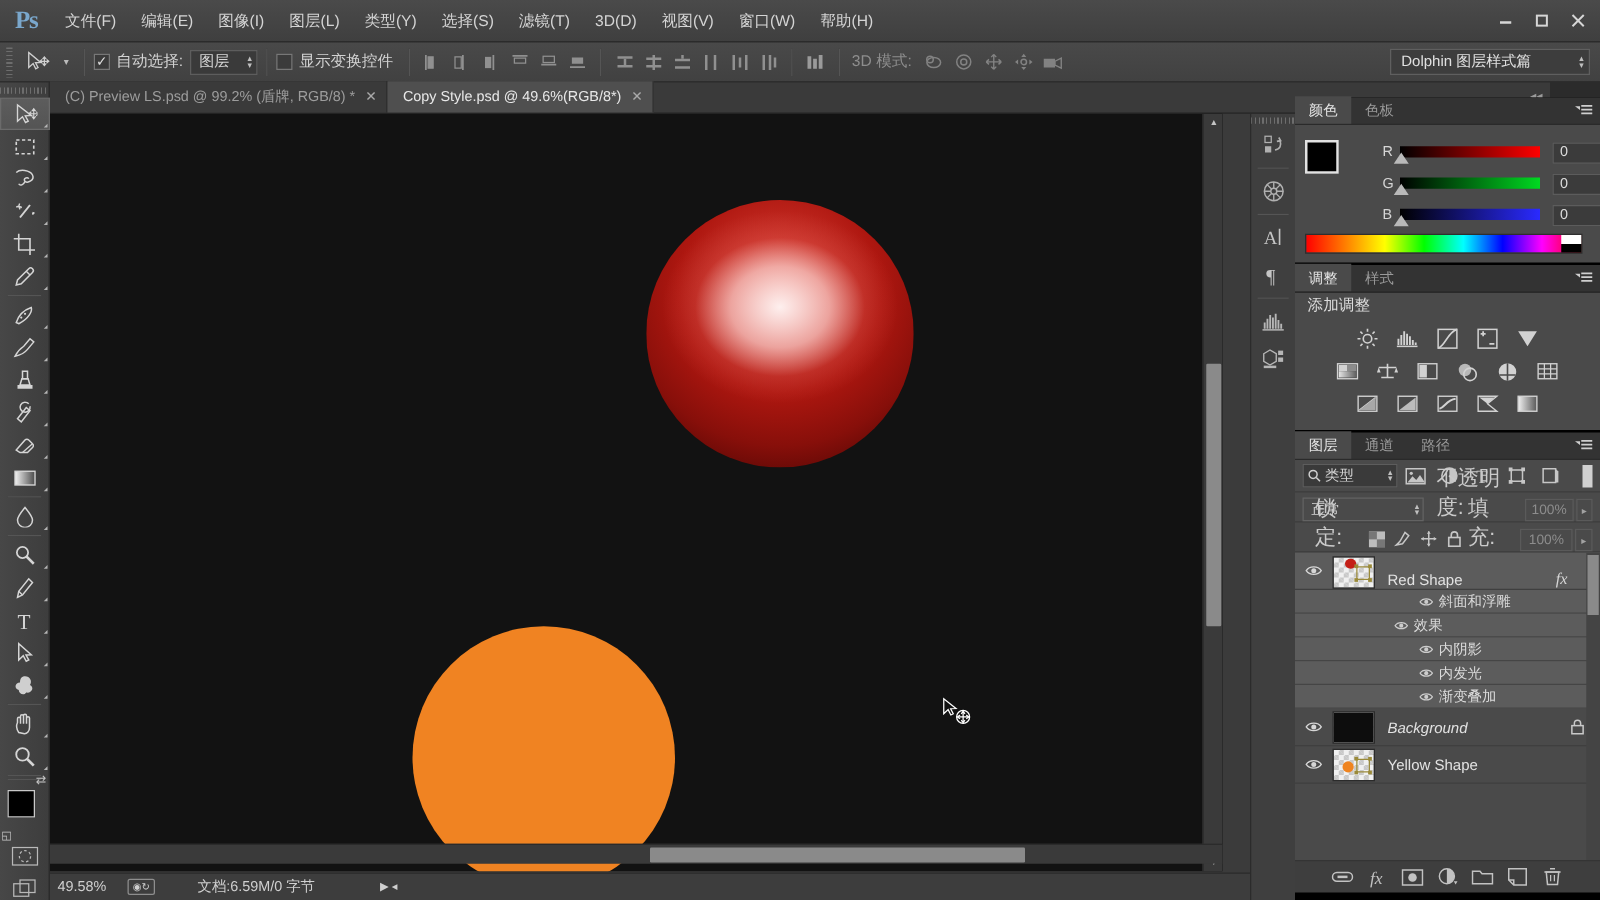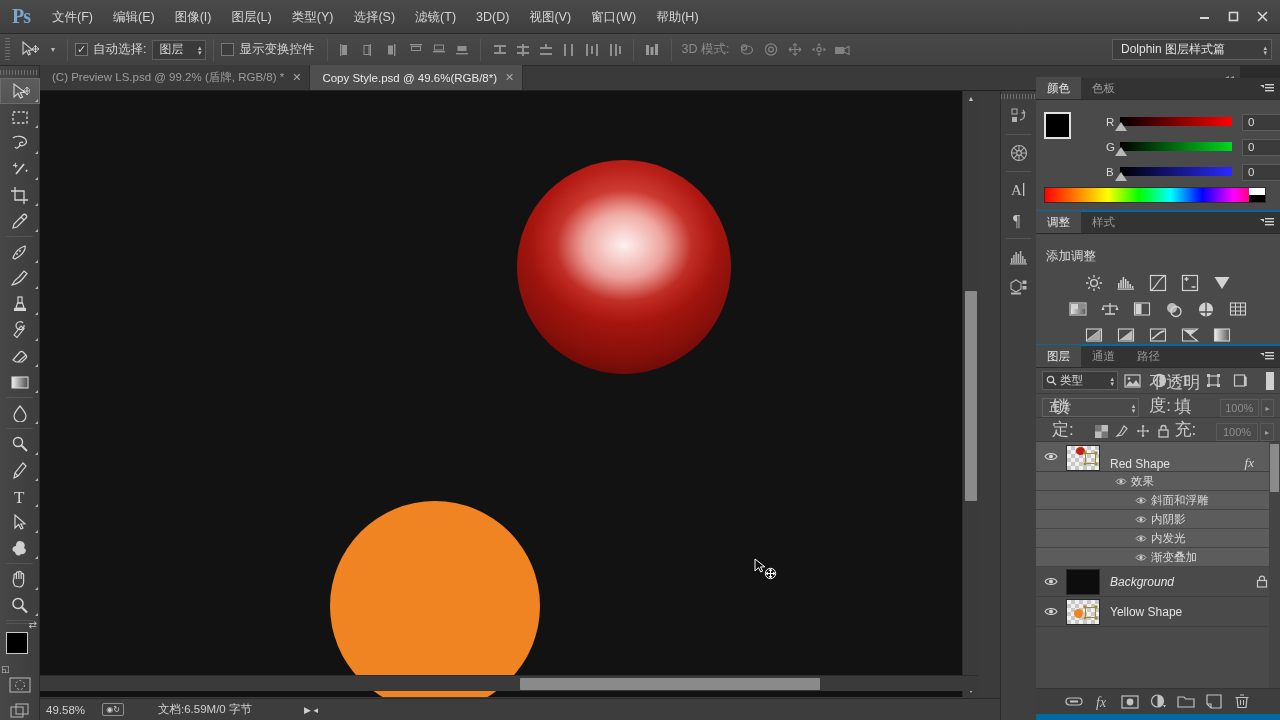--- a/index.html
+++ b/index.html
@@ -168,21 +168,21 @@
     position: absolute; left: 1000px; top: 91px; width: 36px; height: 629px;
     background: #3f3f3f; border-left: 1px solid #2b2b2b;
   }
   .dk-grip { height: 10px;
     background-image: repeating-linear-gradient(to right, #6d6d6d 0 1px, transparent 1px 3px);
     background-size: 100% 5px; background-repeat: no-repeat; background-position: 0 3px; }
   .dk-item { width: 36px; height: 30px; display: flex; align-items: center; justify-content: center; }
   .dk-div { height: 1px; margin: 3px 5px; background: #333; border-bottom: 1px solid #555; }
 
   
-  .panels { position: absolute; left: 1036px; top: 78px; width: 244px; height: 642px; background: #0369a1; }
+  .panels { position: absolute; left: 1036px; top: 78px; width: 244px; height: 642px; background: #000000; }
   .panel-tabs {
     display: flex; align-items: flex-end; height: 22px;
     background: #333333; border-bottom: 1px solid #2a2a2a; position: relative;
   }
   .ptab { height: 22px; padding: 0 11px; display: flex; align-items: center; font-size: 11.5px; }
   .ptab.active { background: #4a4a4a; color: #e5e5e5; }
   .ptab.idle { color: #9a9a9a; }
   .pmenu { position: absolute; right: 6px; top: 5px; width: 14px; height: 12px; }
   .panel-body { background: #4a4a4a; }
 
@@ -197,21 +197,21 @@
   .cs-bar { position: absolute; top: 0; left: 0; width: 112px; height: 9px; }
   .cs-knob { position: absolute; left: -5px; top: 5px; width: 0; height: 0;
     border-left: 6px solid transparent; border-right: 6px solid transparent; border-bottom: 9px solid #b9b9b9; }
   .cval { width: 40px; height: 17px; background: #3b3b3b; border: 1px solid #5c5c5c;
     margin-left: 10px; font-size: 11.5px; color: #dcdcdc; display: flex; align-items: center; padding-left: 5px; }
   .cramp { position: absolute; left: 8px; bottom: 7px; width: 222px; height: 16px; border: 1px solid #2e2e2e;
     background: linear-gradient(to right,#ff0000,#ff7f00,#ffff00,#00ff00,#00ffff,#0000ff,#ff00ff,#ff0000); }
   .cramp-end { position: absolute; right: 0; top: 0; width: 16px; height: 100%; background: linear-gradient(#ffffff 50%, #000000 50%); }
 
   
-  .adjbody { height: 110px; padding: 14px 0 0 0; }
+  .adjbody { height: 110px; padding: 2px 0 0 0; }
   .adj-title { font-size: 12.5px; color: #dcdcdc; padding: 0 0 7px 10px; }
   .adj-row { display: flex; justify-content: center; gap: 6px; margin-bottom: 4px; }
   .adj-ico { width: 26px; height: 22px; display: flex; align-items: center; justify-content: center; }
 
   
   .lay-toolrow { height: 26px; display: flex; align-items: center; padding: 0 6px; gap: 2px; border-bottom: 1px solid #3c3c3c; }
   .filt {
     width: 76px; height: 19px; background: #3a3a3a; border: 1px solid #5d5d5d;
     display: flex; align-items: center; padding: 0 3px; font-size: 11.5px; color: #d6d6d6; gap: 3px;
   }
@@ -1037,38 +1037,38 @@
                     <rect x="11.5" y="0.5" width="3" height="3"></rect>
                     <rect x="0.5" y="11.5" width="3" height="3"></rect>
                     <rect x="11.5" y="11.5" width="3" height="3"></rect>
                   </g>
                 </svg>
               </div>
               <span class="lname">Red Shape</span>
               <span class="fxmark">fx</span>
             </div>
             <div class="erow sel">
+              <span style="width:95px"></span>
+              <span class="eeye">
+                <svg width="12" height="9" viewBox="0 0 14 11">
+                  <path d="M1 5.5 C 3.5 1.5, 10.5 1.5, 13 5.5 C 10.5 9.5, 3.5 9.5, 1 5.5 Z" fill="none" stroke="#cccccc" stroke-width="1.2"></path>
+                  <circle cx="7" cy="5.5" r="2" fill="#cccccc"></circle>
+                </svg>
+              </span>
+              <span class="ename">斜面和浮雕</span>
+            </div>
+            <div class="erow sel">
               <span style="width:75px"></span>
               <span class="eeye">
                 <svg width="12" height="9" viewBox="0 0 14 11">
                   <path d="M1 5.5 C 3.5 1.5, 10.5 1.5, 13 5.5 C 10.5 9.5, 3.5 9.5, 1 5.5 Z" fill="none" stroke="#cccccc" stroke-width="1.2"></path>
                   <circle cx="7" cy="5.5" r="2" fill="#cccccc"></circle>
                 </svg>
               </span>
               <span class="ename">效果</span>
-            </div>
-            <div class="erow sel">
-              <span style="width:95px"></span>
-              <span class="eeye">
-                <svg width="12" height="9" viewBox="0 0 14 11">
-                  <path d="M1 5.5 C 3.5 1.5, 10.5 1.5, 13 5.5 C 10.5 9.5, 3.5 9.5, 1 5.5 Z" fill="none" stroke="#cccccc" stroke-width="1.2"></path>
-                  <circle cx="7" cy="5.5" r="2" fill="#cccccc"></circle>
-                </svg>
-              </span>
-              <span class="ename">斜面和浮雕</span>
             </div>
             <div class="erow sel">
               <span style="width:95px"></span>
               <span class="eeye">
                 <svg width="12" height="9" viewBox="0 0 14 11">
                   <path d="M1 5.5 C 3.5 1.5, 10.5 1.5, 13 5.5 C 10.5 9.5, 3.5 9.5, 1 5.5 Z" fill="none" stroke="#cccccc" stroke-width="1.2"></path>
                   <circle cx="7" cy="5.5" r="2" fill="#cccccc"></circle>
                 </svg>
               </span>
               <span class="ename">内阴影</span>

